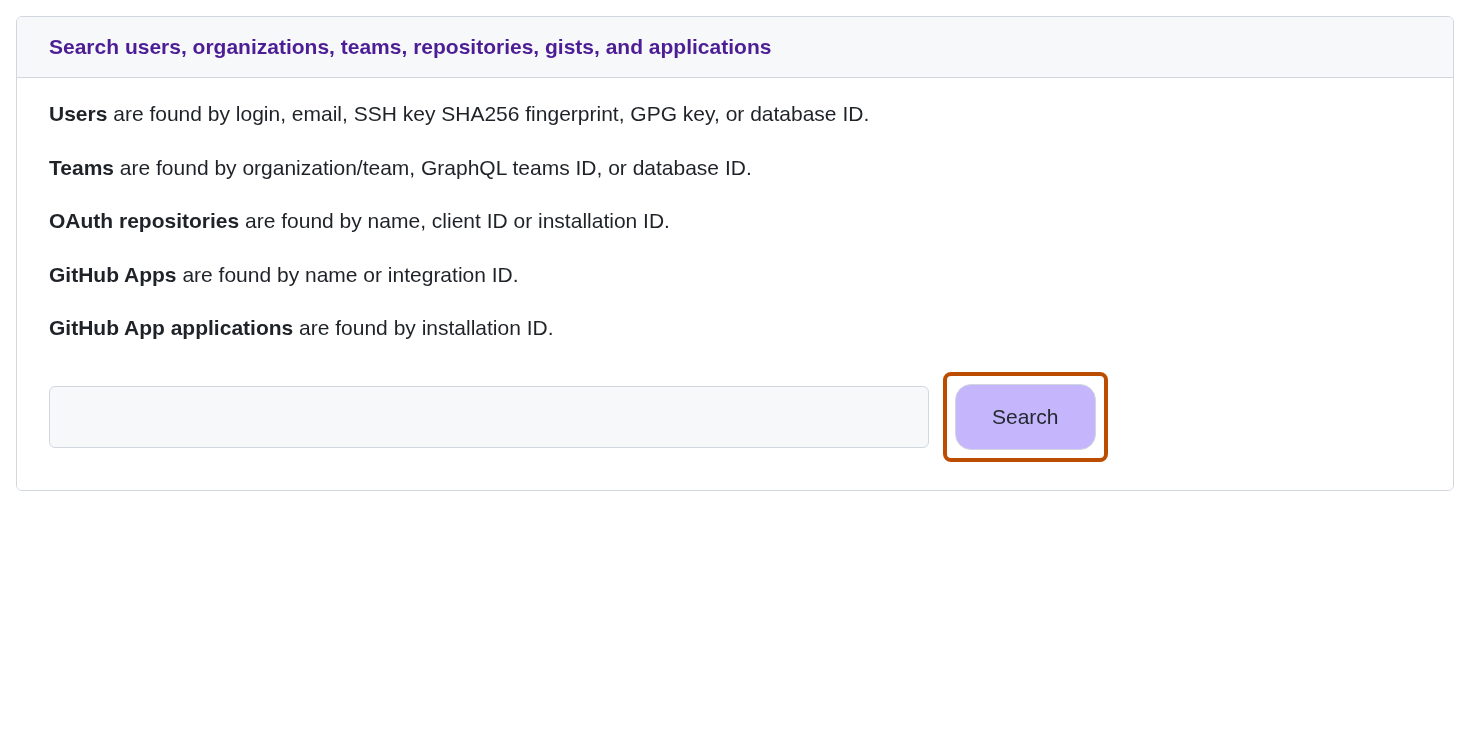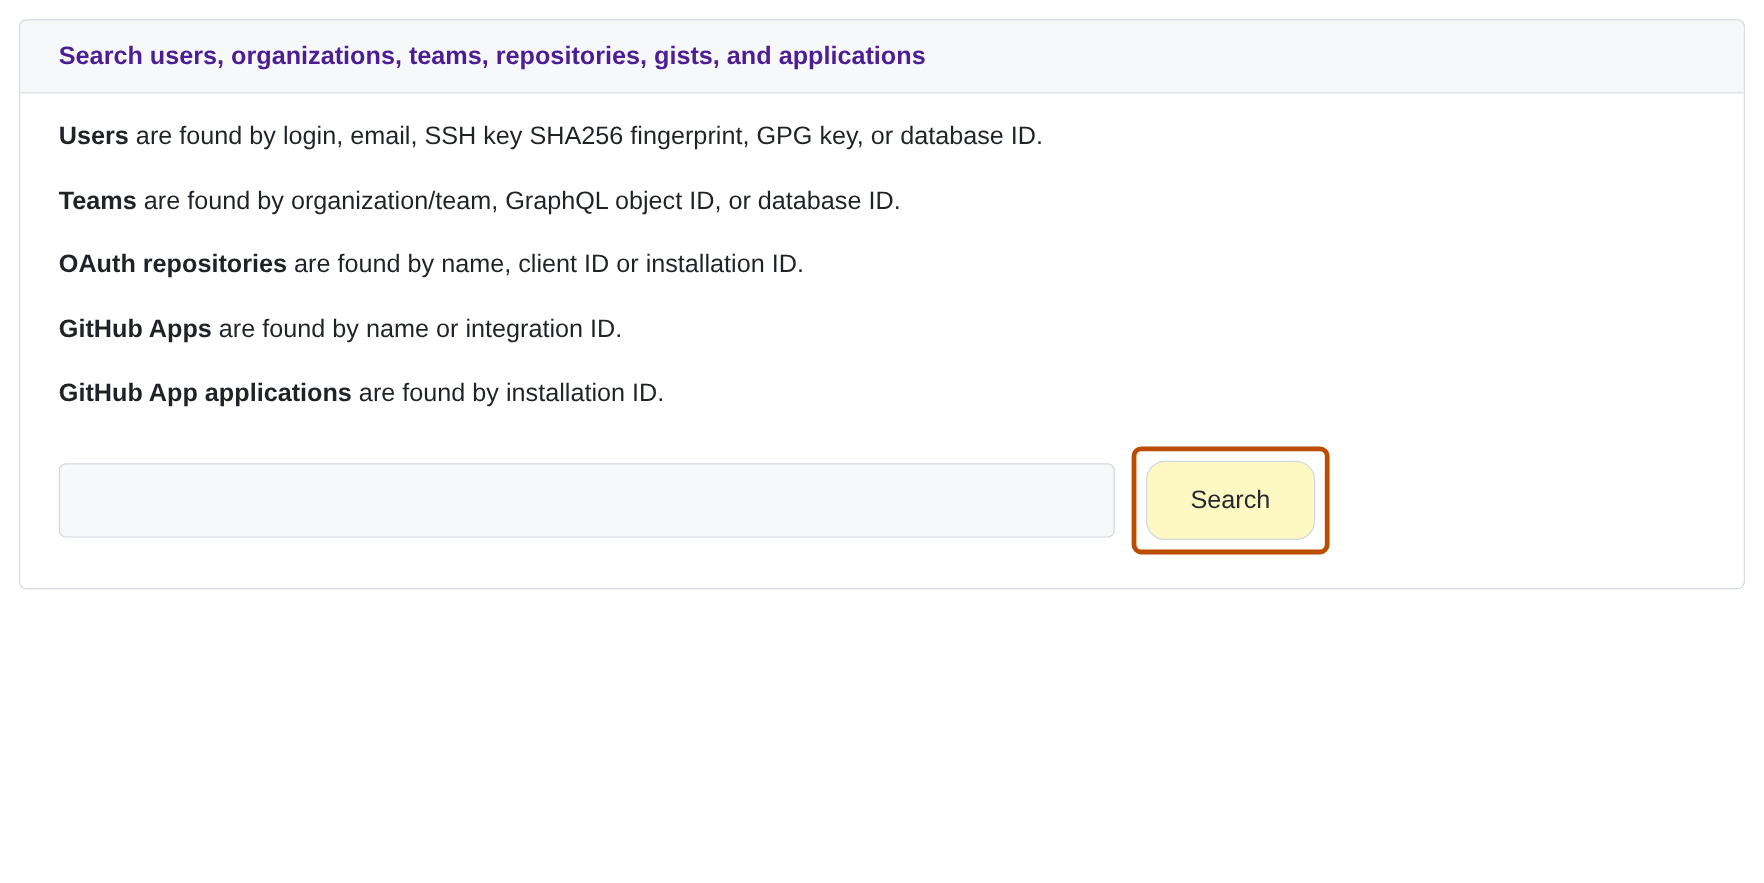--- a/index.html
+++ b/index.html
@@ -57,39 +57,39 @@
       border: 4px solid #bc4c00;
       border-radius: 8px;
       padding: 8px;
       display: inline-flex;
     }
     .search-button {
       height: 66px;
       padding: 0 36px;
       border: 1px solid #d0d7de;
       border-radius: 16px;
-      background: #fef9c3;
+      background: #c4b5fd;
       font-size: 21px;
       color: #24292f;
       font-weight: 400;
       cursor: pointer;
     }
   </style>
 </head>
 <body>
 
 <div class="panel">
   <div class="panel-header">Search users, organizations, teams, repositories, gists, and applications</div>
   <div class="panel-body">
 
     <p class="hint-line">
       <span class="bold">Users</span><span> are found by login, email, SSH key SHA256 fingerprint, GPG key, or database ID.</span>
     </p>
     <p class="hint-line">
-      <span class="bold">Teams</span><span> are found by organization/team, GraphQL object ID, or database ID.</span>
+      <span class="bold">Teams</span><span> are found by organization/team, GraphQL teams ID, or database ID.</span>
     </p>
     <p class="hint-line">
       <span class="bold">OAuth repositories</span><span> are found by name, client ID or installation ID.</span>
     </p>
     <p class="hint-line">
       <span class="bold">GitHub Apps</span><span> are found by name or integration ID.</span>
     </p>
     <p class="hint-line">
       <span class="bold">GitHub App applications</span><span> are found by installation ID.</span>
     </p>

